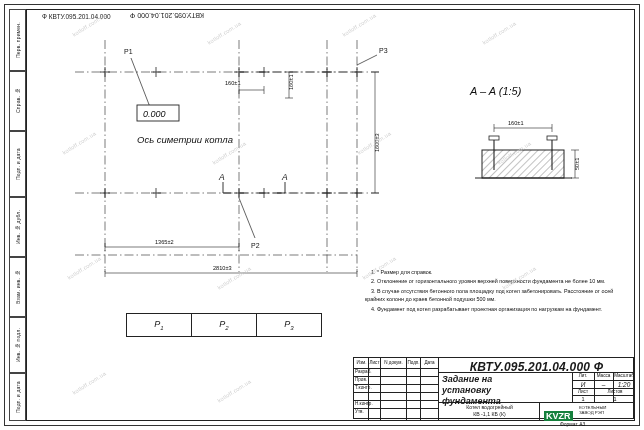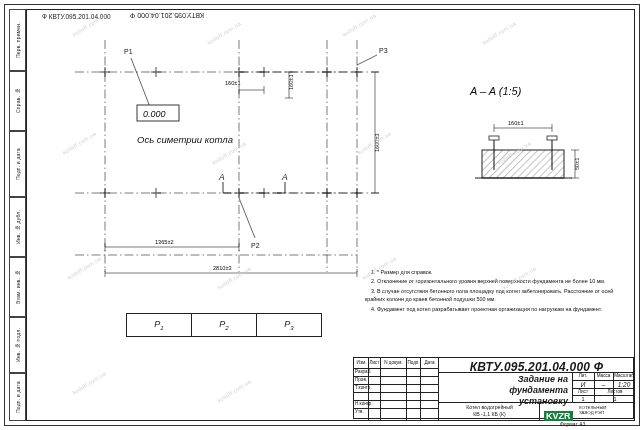--- a/index.html
+++ b/index.html
@@ -345,24 +345,24 @@
     <div class="bline" style="left:218px;top:14px;width:1px;height:30px;"></div>
     <div class="bline" style="left:240px;top:14px;width:1px;height:30px;"></div>
     <div class="bline" style="left:259px;top:14px;width:1px;height:30px;"></div>
     <div class="bline" style="left:218px;top:22px;width:63px;height:1px;"></div>
     <div class="bline" style="left:218px;top:30px;width:63px;height:1px;"></div>
     <div class="bline" style="left:218px;top:37px;width:63px;height:1px;"></div>
     <div class="bline" style="left:185px;top:44px;width:1px;height:18px;"></div>
 
     <div class="tbtitle code" style="top:2px;left:84px;width:197px;">КВТУ.095.201.04.000 Ф</div>
 
-    <div style="position:absolute;left:88px;top:16px;width:126px;text-align:right;">
+    <div style="position:absolute;left:88px;top:16px;width:126px;text-align:left;">
       <div class="task">Задание на</div>
+      <div class="task">установку</div>
       <div class="task">фундамента</div>
-      <div class="task">установку</div>
     </div>
 
     <div class="cell" style="left:219px;top:15px;width:20px;text-align:center;">Лит.</div>
     <div class="cell" style="left:241px;top:15px;width:17px;text-align:center;">Масса</div>
     <div class="cell" style="left:260px;top:15px;width:20px;text-align:center;">Масштаб</div>
     <div style="position:absolute;left:219px;top:23px;width:20px;text-align:center;font-size:6.5px;font-style:italic;">И</div>
     <div style="position:absolute;left:241px;top:23px;width:17px;text-align:center;font-size:6.5px;">–</div>
     <div style="position:absolute;left:260px;top:23px;width:20px;text-align:center;font-size:6.5px;font-style:italic;">1:20</div>
 
     <div class="cell" style="left:219px;top:31px;width:20px;text-align:center;">Лист</div>

